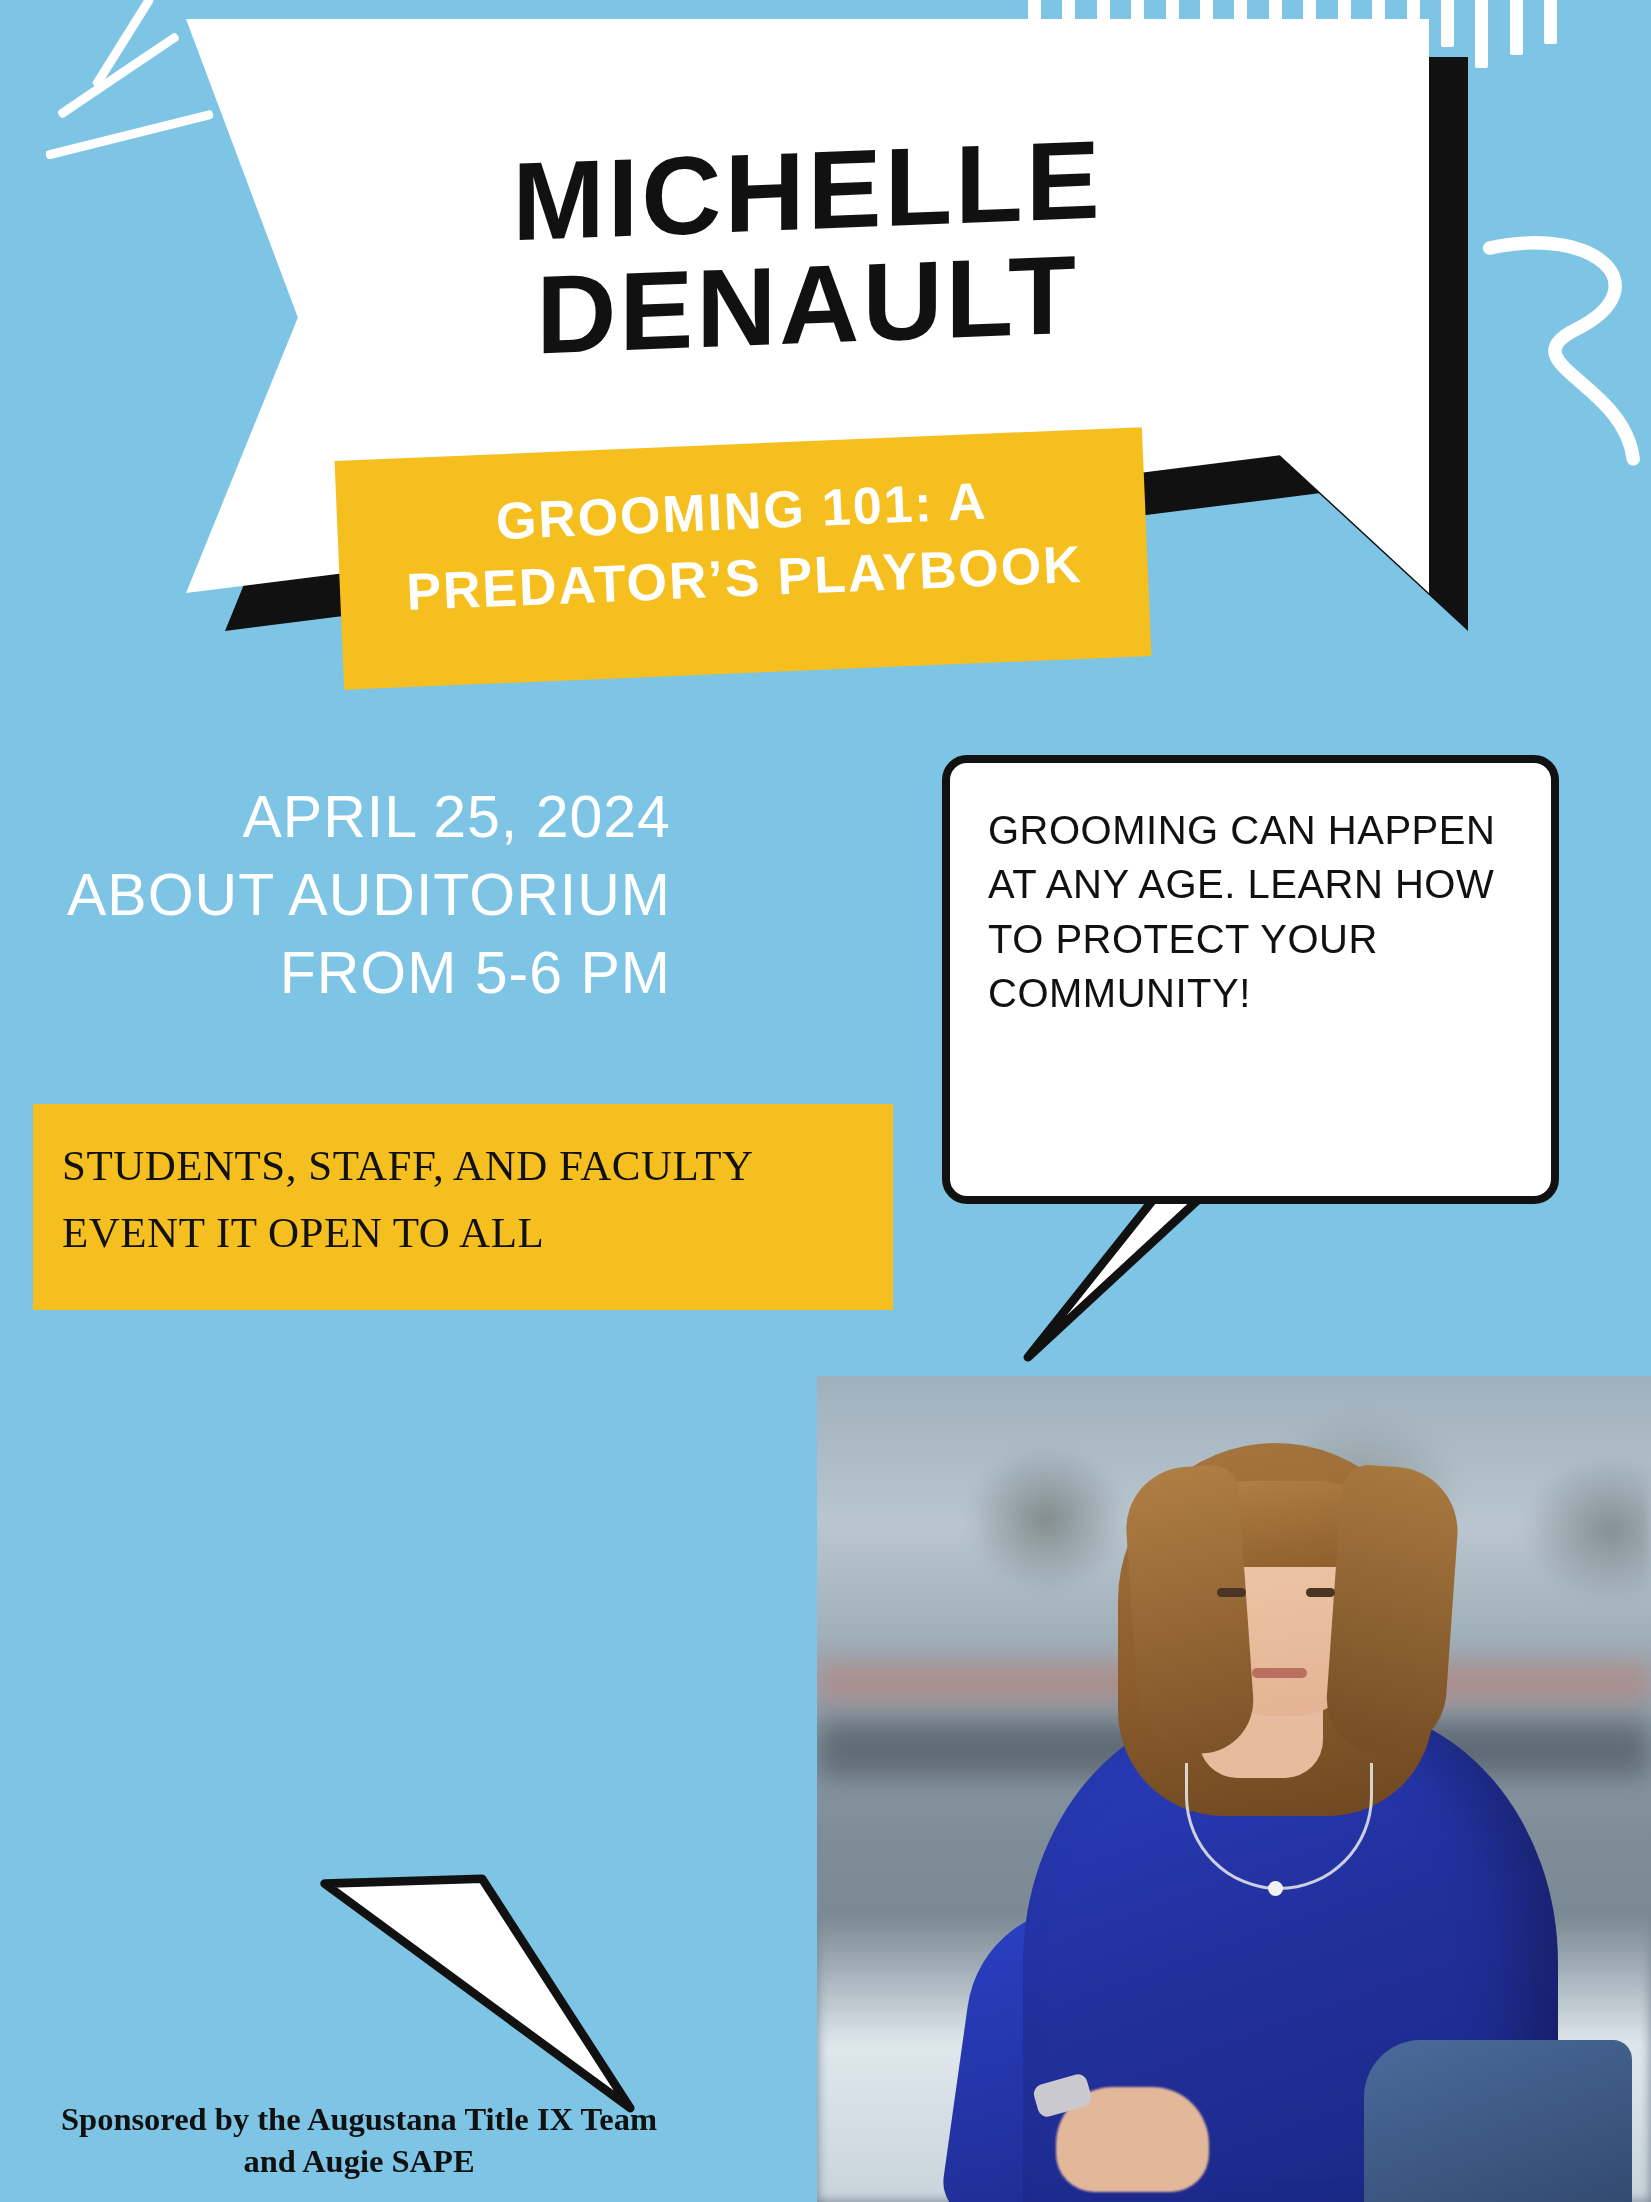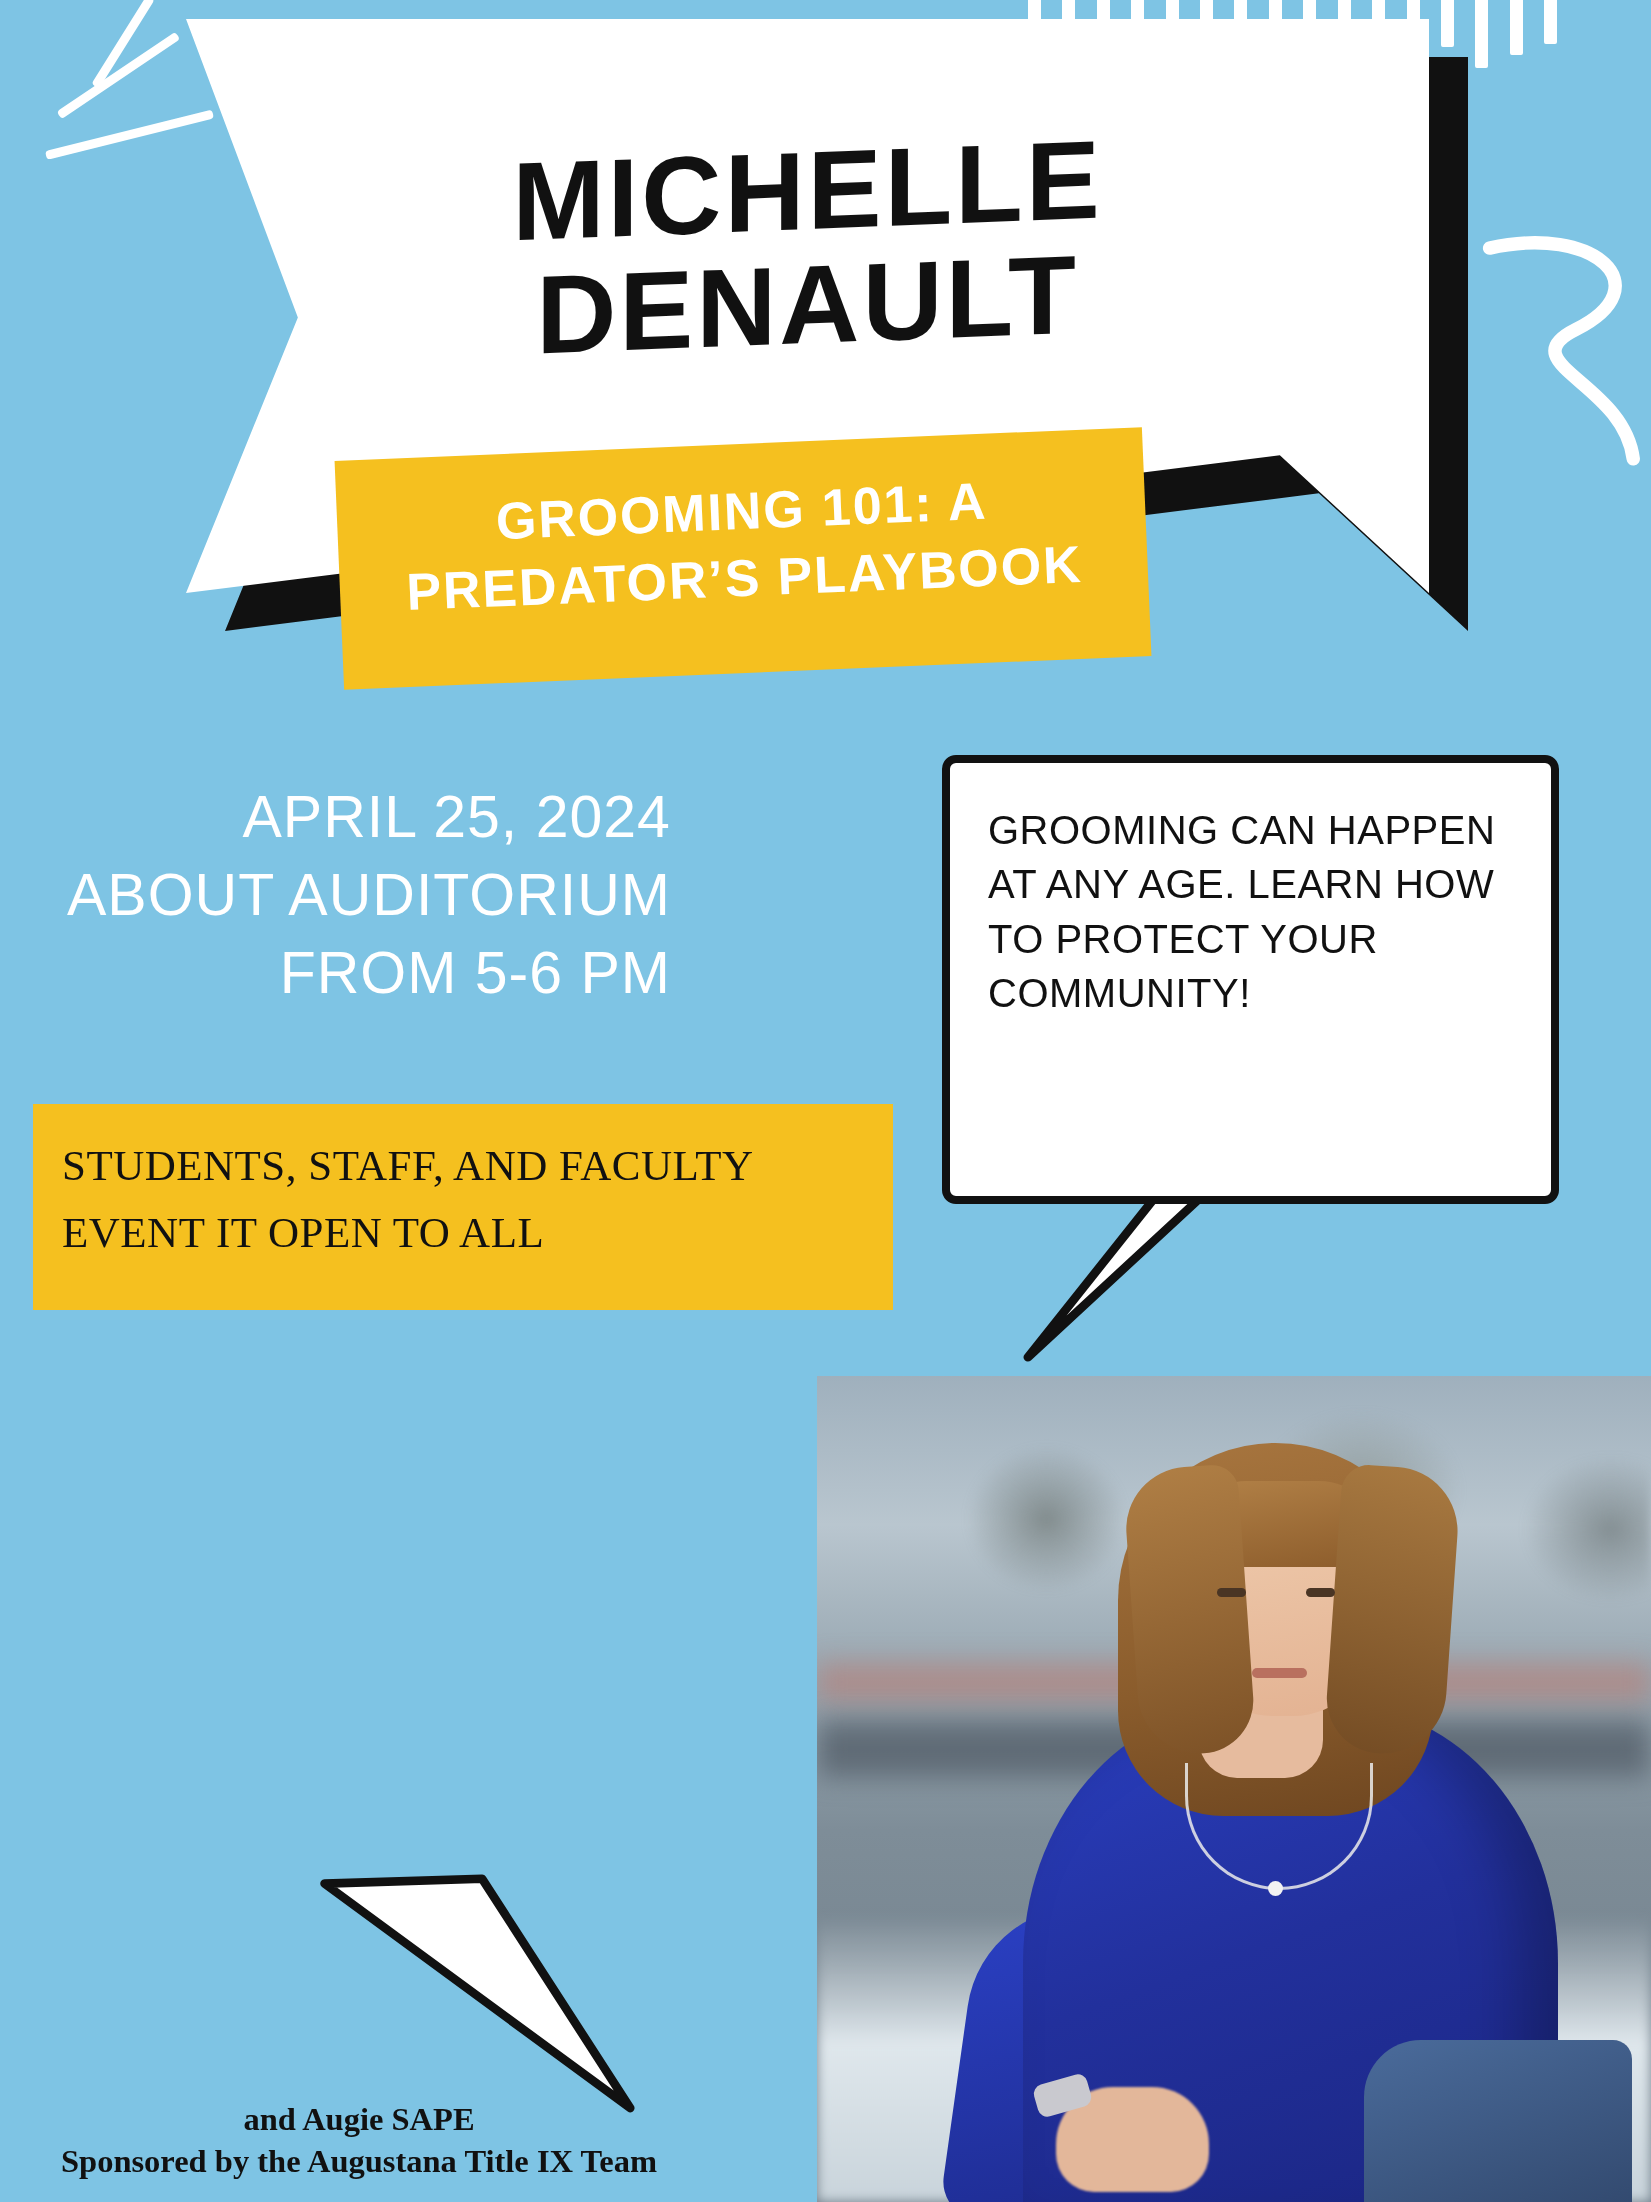--- a/index.html
+++ b/index.html
@@ -161,21 +161,21 @@
     font-size: 43px;
     line-height: 1.55;
     letter-spacing: 0.5px;
   }
 
   
   .bubble {
     position: absolute;
     background: #ffffff;
     border: 8.6px solid #111111;
-    border-radius: 14px;
+    border-radius: 25px;
     box-sizing: border-box;
   }
   .bubble-text {
     color: #111111;
     font-size: 39px;
     line-height: 1.33;
     letter-spacing: 0.5px;
   }
 
   #bubble1 {
@@ -510,18 +510,18 @@
     <div class="hair-front-l"></div>
     <div class="hair-front-r"></div>
     <div class="eye l"></div>
     <div class="eye r"></div>
     <div class="mouth"></div>
     <div class="necklace"></div>
     <div class="pendant"></div>
   </div>
 
   <div class="sponsor">
+    <div>Sponsored by the Augustana Title IX Team</div>
     <div>and Augie SAPE</div>
-    <div>Sponsored by the Augustana Title IX Team</div>
   </div>
 
 </div>
 
 
 </body></html>

